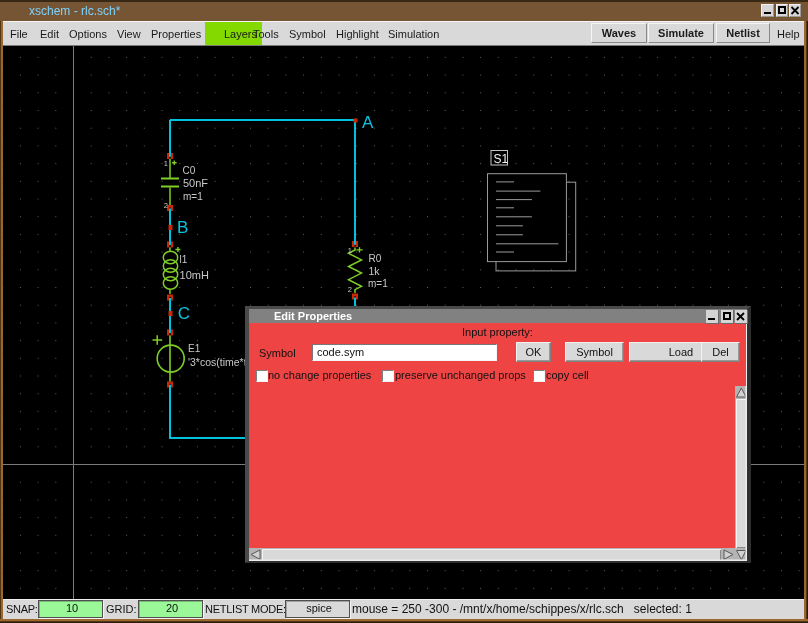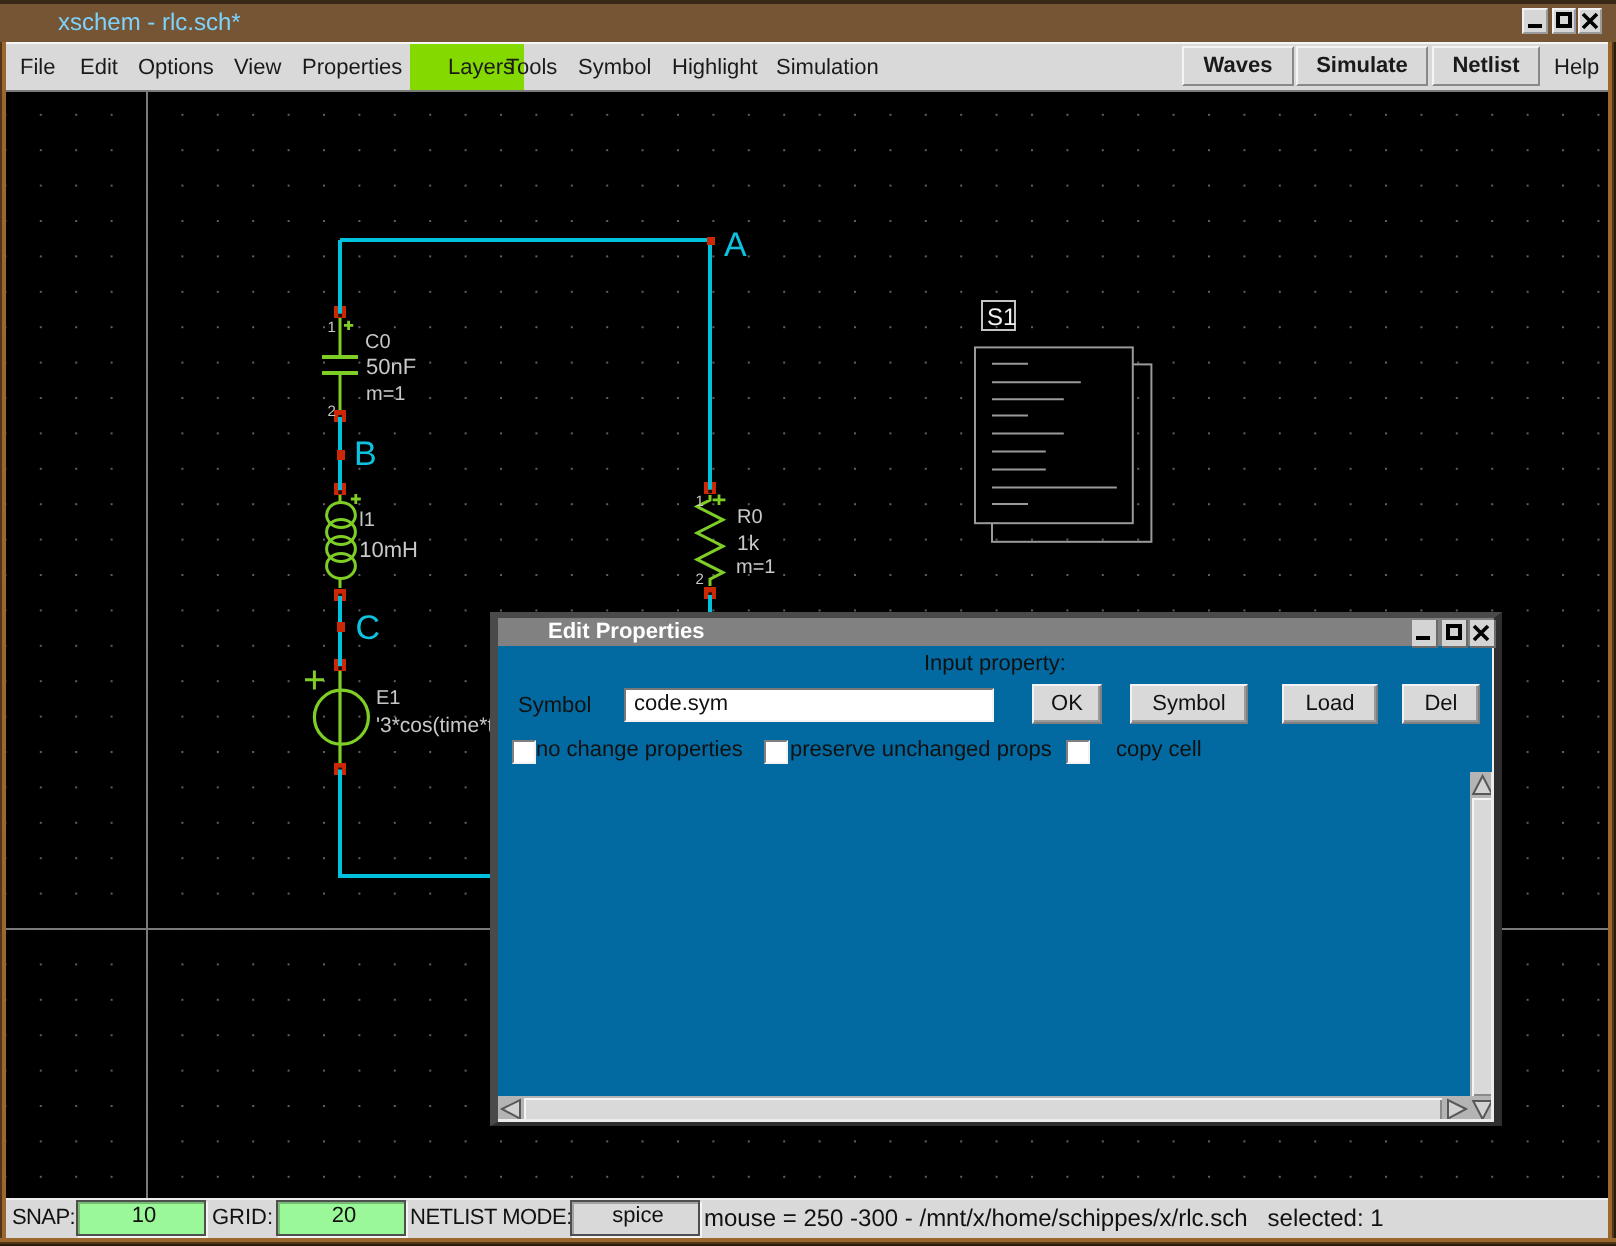--- a/index.html
+++ b/index.html
@@ -22,21 +22,21 @@
   
   #canvas{left:3px;top:46px;width:801px;height:553px;background:#000;}
   
   #statusbar{left:3px;top:599px;width:801px;height:20px;background:#d9d9d9;border-top:1px solid #eeeeee;box-sizing:border-box;font-size:12px;color:#111;}
   .slab{position:absolute;top:603px;font-size:11px;color:#111;}
   .sinp{position:absolute;top:600px;height:15px;border:1px solid #4f4f4f;
         box-shadow:inset 1px 1px 0 rgba(0,0,0,0.25), 1px 1px 0 rgba(255,255,255,0.7);
         font-size:11px;color:#111;padding:1px 0 0 3px;text-align:center;}
   #botborder{left:0;top:619px;width:808px;height:4px;background:linear-gradient(180deg,#9c672f 0 2px,#503517 2px 3px,#2a1b0b 3px 4px);}
   
-  #dialog{left:245px;top:306px;width:506px;height:257px;background:#0369a1;
+  #dialog{left:245px;top:306px;width:506px;height:257px;background:#ef4444;
           border-style:solid;border-color:#4a4a4a #2e2e2e #2e2e2e #4a4a4a;border-width:3px 4px 2px 4px;box-shadow:inset -1px -1px 0 #efefef;box-sizing:border-box;}
   #dtitle{left:0;top:0;width:498px;height:14px;background:#818181;}
   #dtitletext{left:25px;top:1px;font-size:11px;font-weight:bold;color:#fff;}
   .dwbtn{top:1px;width:12px;height:13px;background:#d4d4d4;
          border-right:1px solid #6a6a6a;border-bottom:1px solid #6a6a6a;}
   .dlab{position:absolute;font-size:11px;color:#111;}
   #symin{left:63px;top:35px;width:179px;height:14px;background:#fff;
          border:1px solid #777;border-bottom-color:#f5f5f5;border-right-color:#f5f5f5;
          font-size:11px;color:#111;padding:1px 0 0 4px;}
   .dbtn{position:absolute;top:33px;height:18px;background:#d9d9d9;
@@ -216,28 +216,28 @@
   <div class="dwbtn abs" style="left:486px;">
       <svg width="12" height="13" style="display:block">
         <path d="M2,3 L9,10 M9,3 L2,10" stroke="#000" stroke-width="1.8"></path>
       </svg>
     </div>
   <div class="dlab" style="left:213px;top:17px;">Input property:</div>
   <div class="dlab" style="left:10px;top:38px;">Symbol</div>
   <div id="symin" class="abs">code.sym</div>
   <div class="dbtn" style="left:267px;width:33px;">OK</div>
   <div class="dbtn" style="left:316px;width:57px;">Symbol</div>
-  <div class="dbtn" style="left:392px;width:46px;">Load</div>
+  <div class="dbtn" style="left:380px;width:46px;padding-left:28px;">Load</div>
   <div class="dbtn" style="left:452px;width:37px;">Del</div>
   <div class="cb" style="left:7px;"></div>
   <div class="dlab" style="left:19px;top:60px;">no change properties</div>
   <div class="cb" style="left:133px;"></div>
   <div class="dlab" style="left:146px;top:60px;">preserve unchanged props</div>
   <div class="cb" style="left:284px;"></div>
-  <div class="dlab" style="left:297px;top:60px;margin-left:12px;">copy cell</div>
+  <div class="dlab" style="left:297px;top:60px;">copy cell</div>
 
   <svg class="abs" style="left:0px;top:77px;" width="498" height="175" viewBox="0 0 498 175">
     <rect x="486" y="0" width="12" height="175" fill="#b4b4b4"></rect>
     <rect x="0" y="162" width="486" height="13" fill="#b4b4b4"></rect>
 
     <rect x="487" y="13" width="11" height="149" fill="#d9d9d9"></rect>
     <path d="M487.5,162 L487.5,13.5 L498,13.5" stroke="#f4f4f4" fill="none"></path>
     <path d="M488,161.5 L497,161.5" stroke="#8a8a8a" fill="none"></path>
 
     <path d="M492.3,2 L497,11 L487.6,11 Z" fill="#d2d2d2" stroke="#585858" stroke-width="1"></path>

